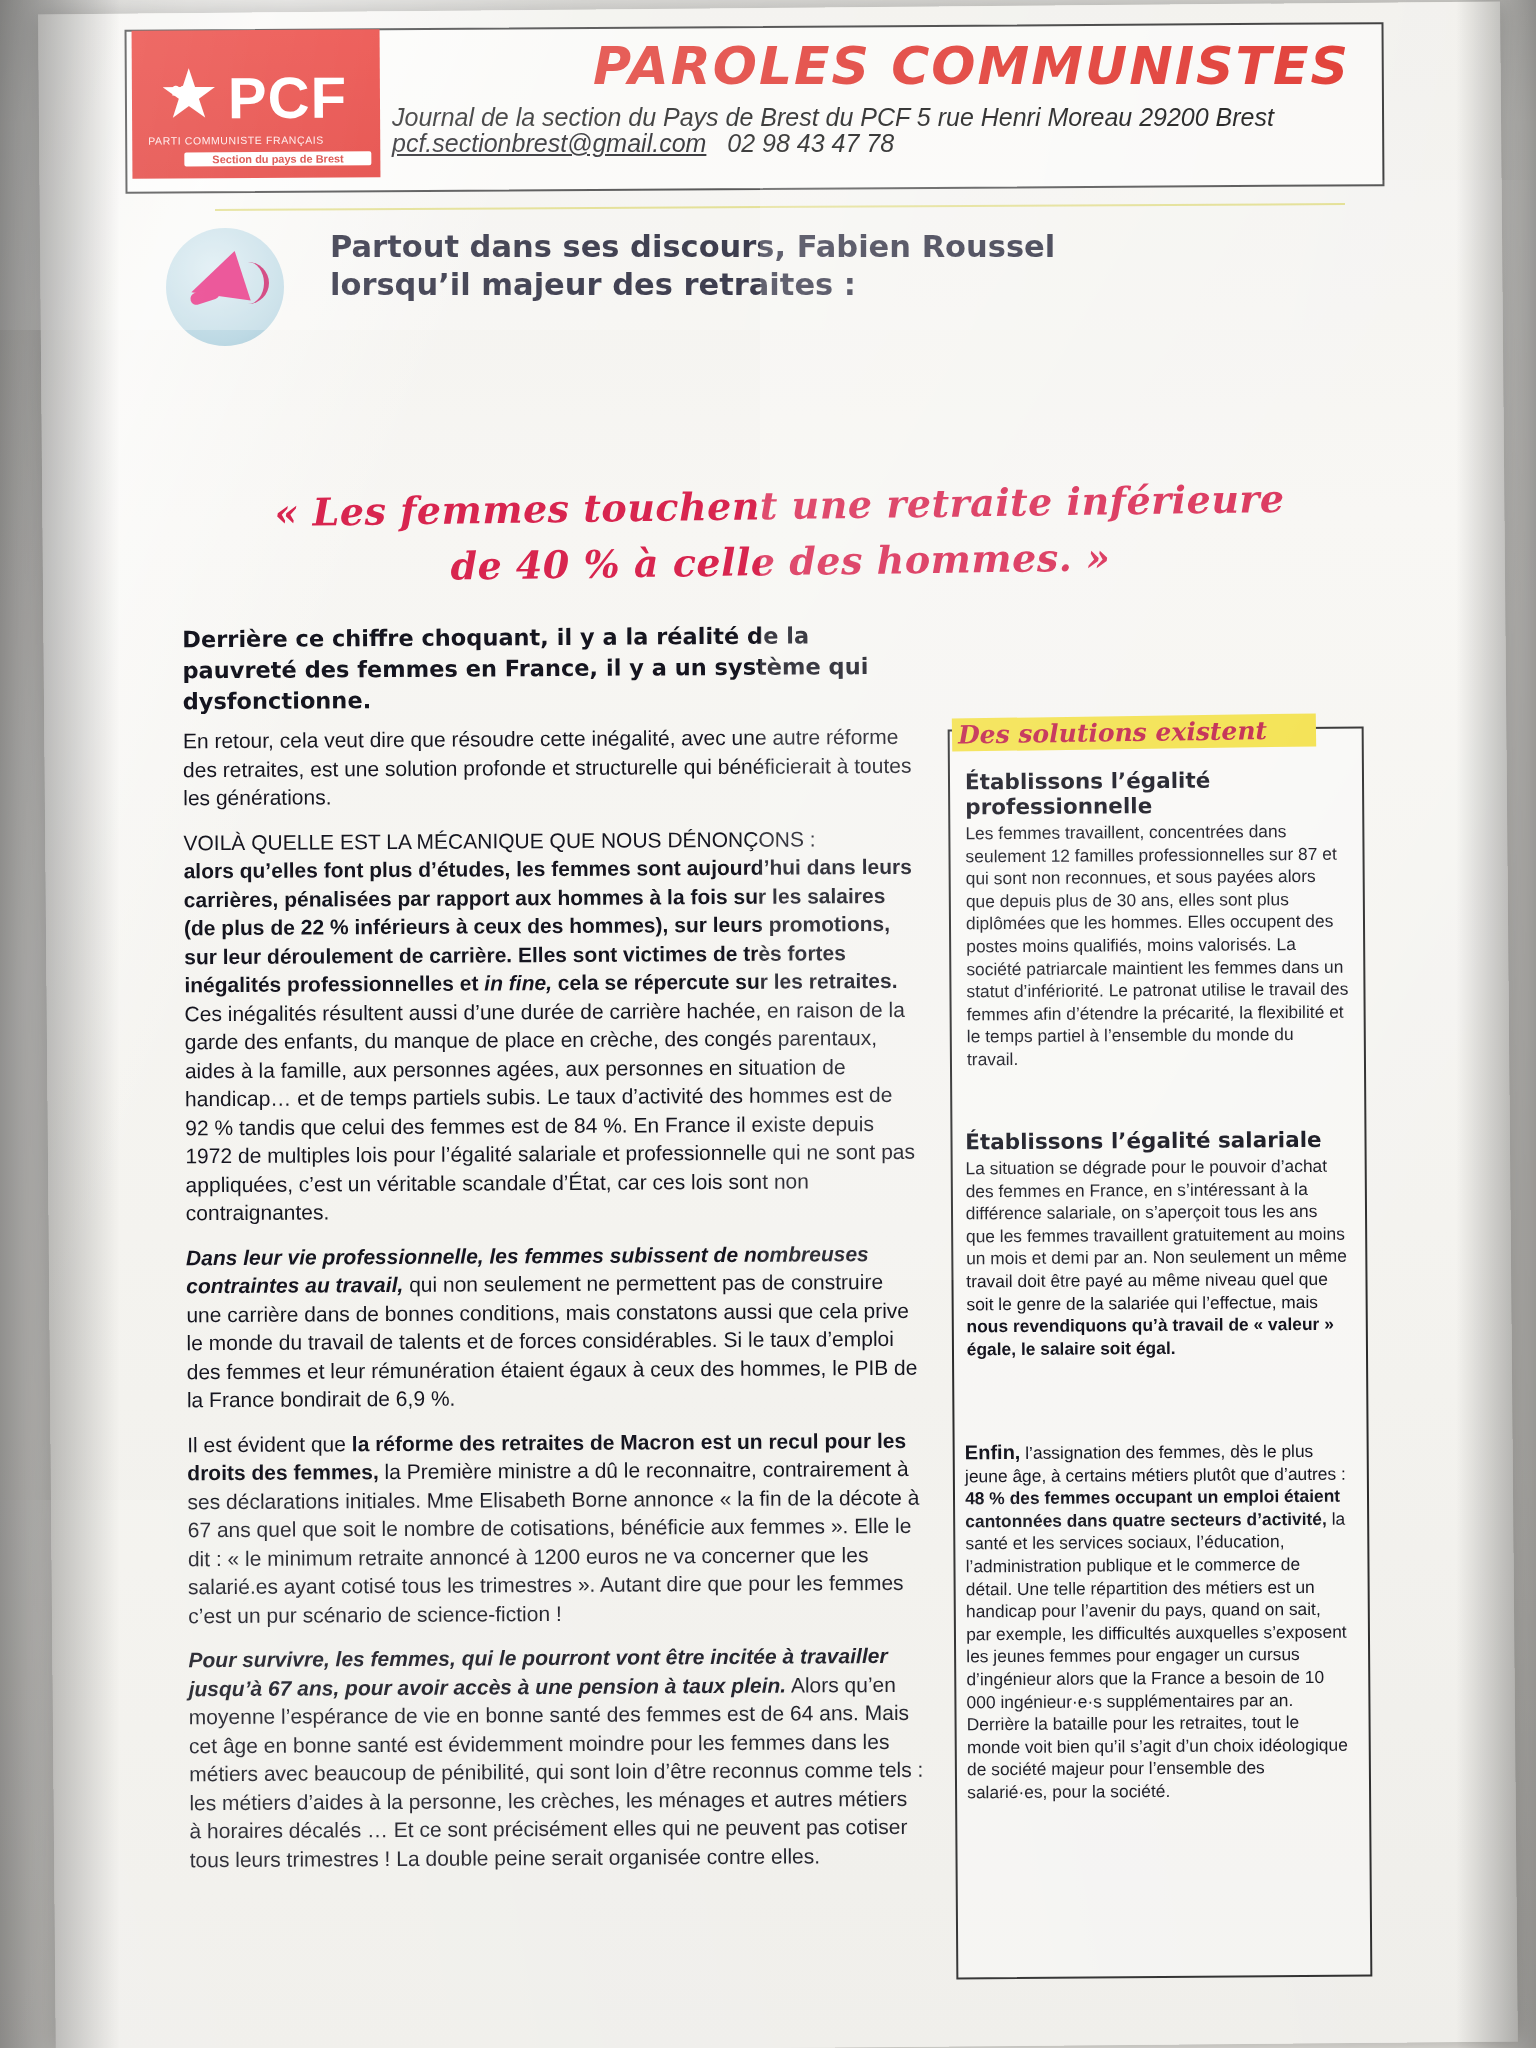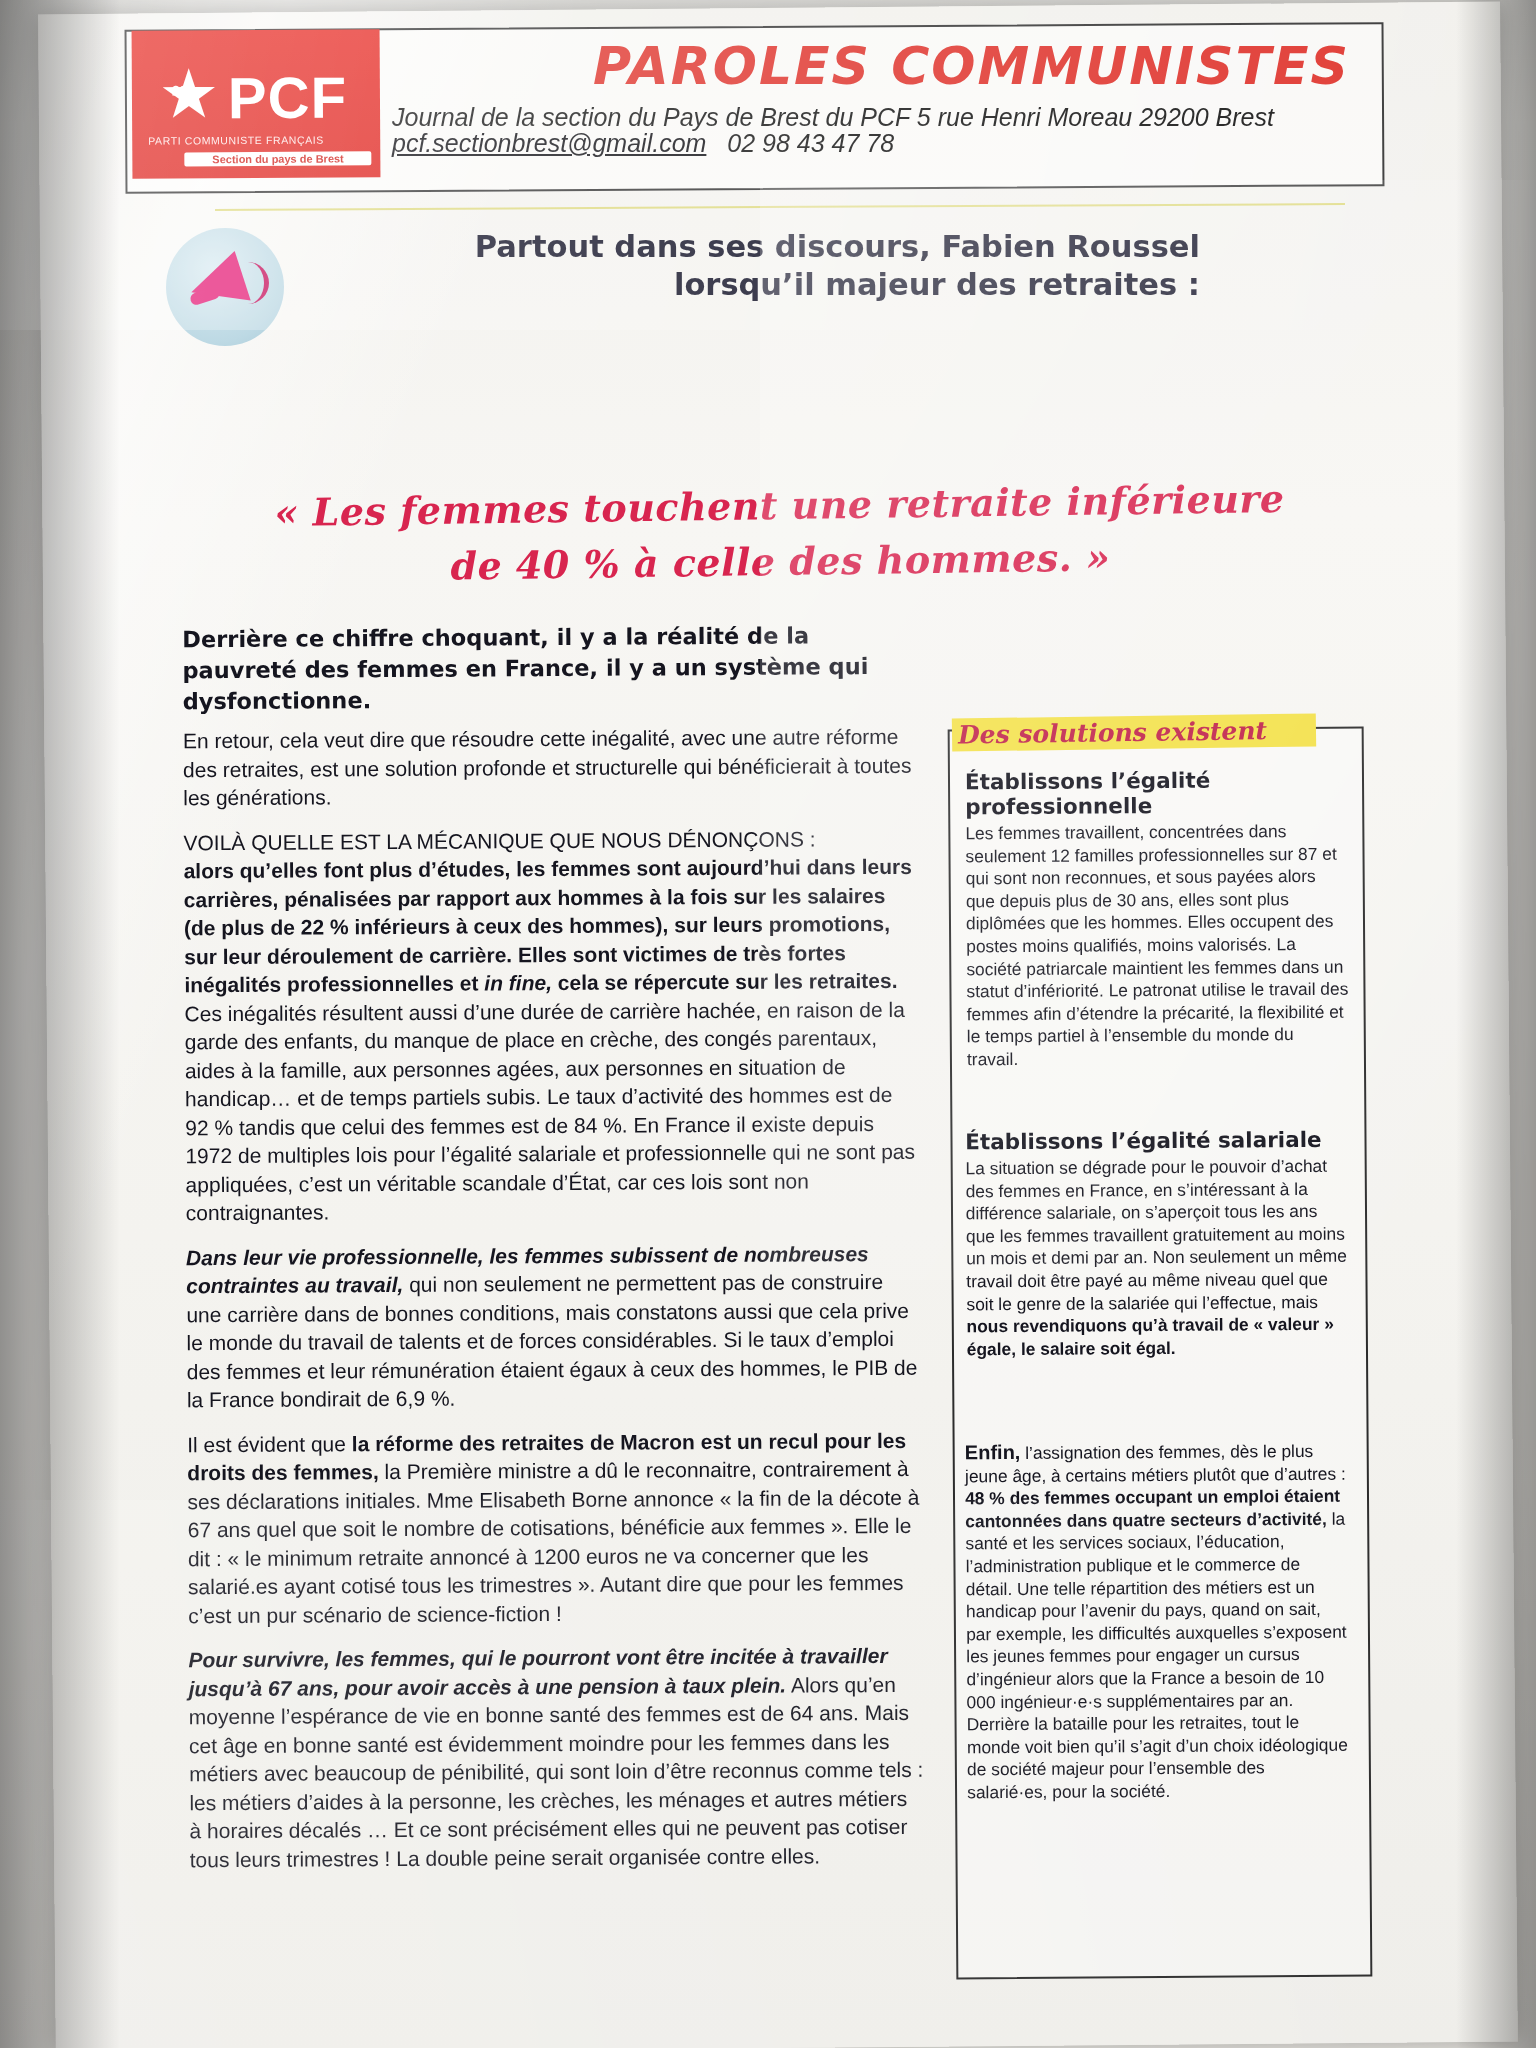--- a/index.html
+++ b/index.html
@@ -137,21 +137,21 @@
     background: #e6227a; border-radius: 6px; transform: rotate(-18deg);
   }
   #megaphone .wave {
     position: absolute; left: 76px; top: 34px; width: 22px; height: 42px;
     border-right: 5px solid #c8155f; border-radius: 0 40px 40px 0;
   }
 
   #headline {
     position: absolute; left: 330px; top: 228px;
     width: 870px;
-    text-align: right;
+    text-align: left;
     font-family: "DejaVu Sans", sans-serif;
     font-weight: 700; font-size: 30.5px; line-height: 38px;
     color: #1a1a2e;
   }
   #quote {
     position: absolute; left: 250px; top: 478px;
     width: 1060px;
     text-align: center;
     color: #d8254f;
     font-family: "DejaVu Serif", serif;

